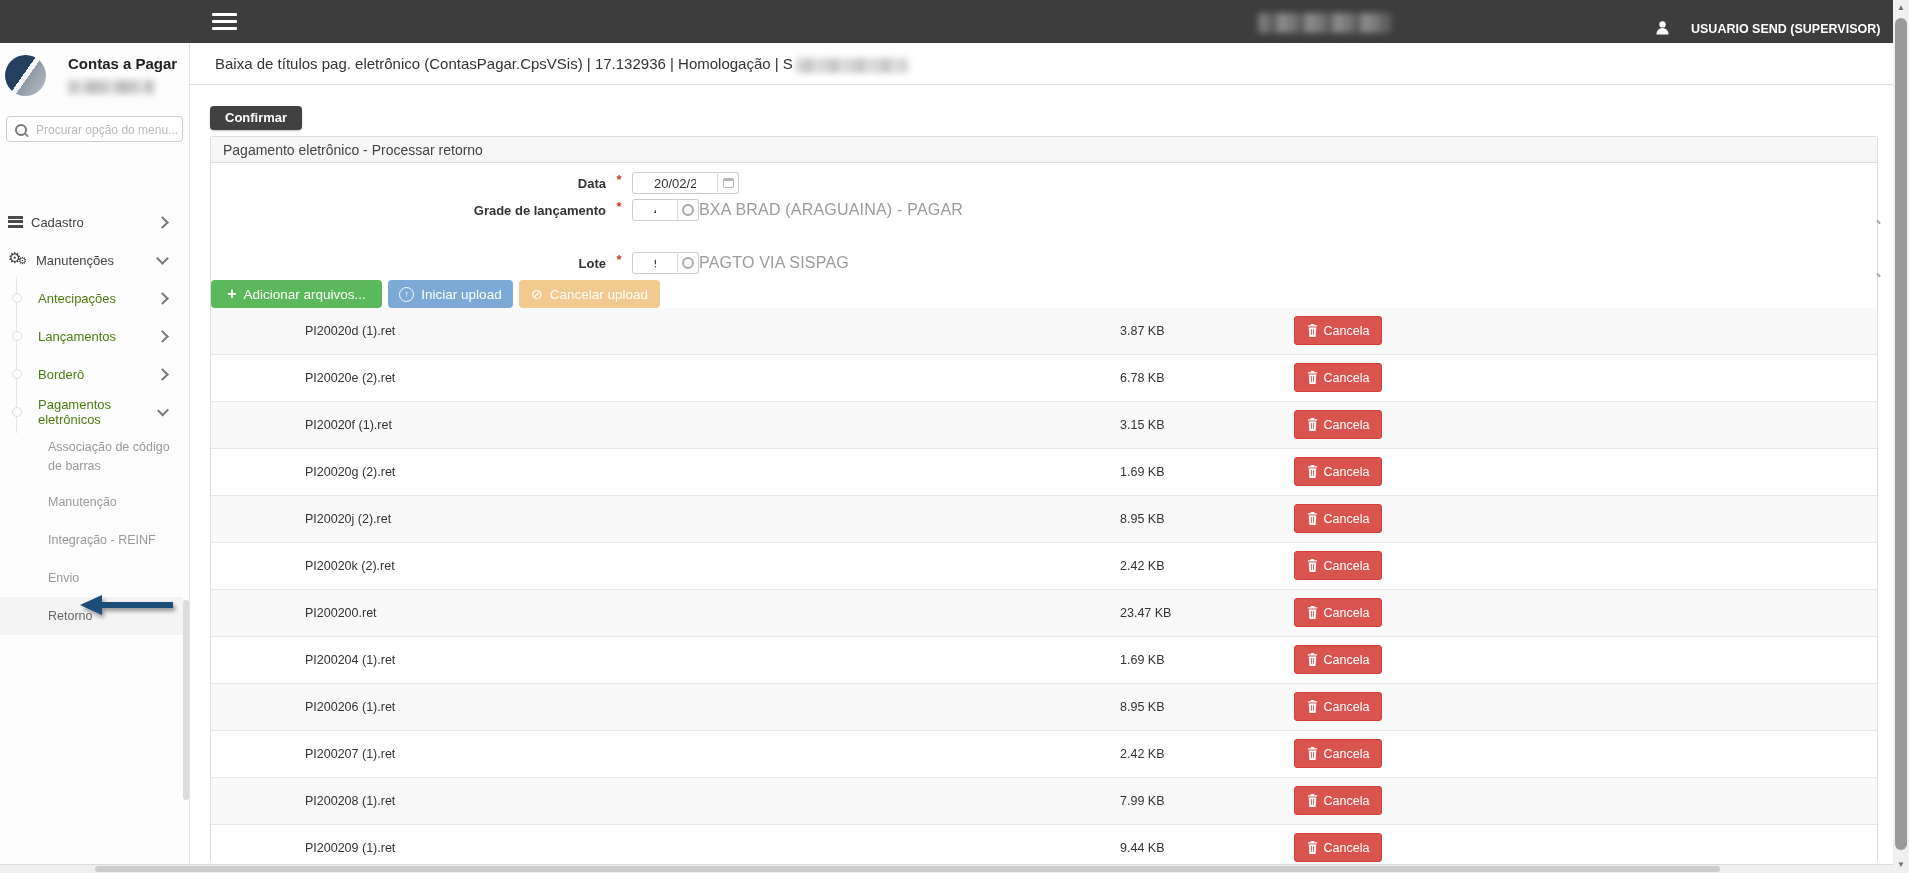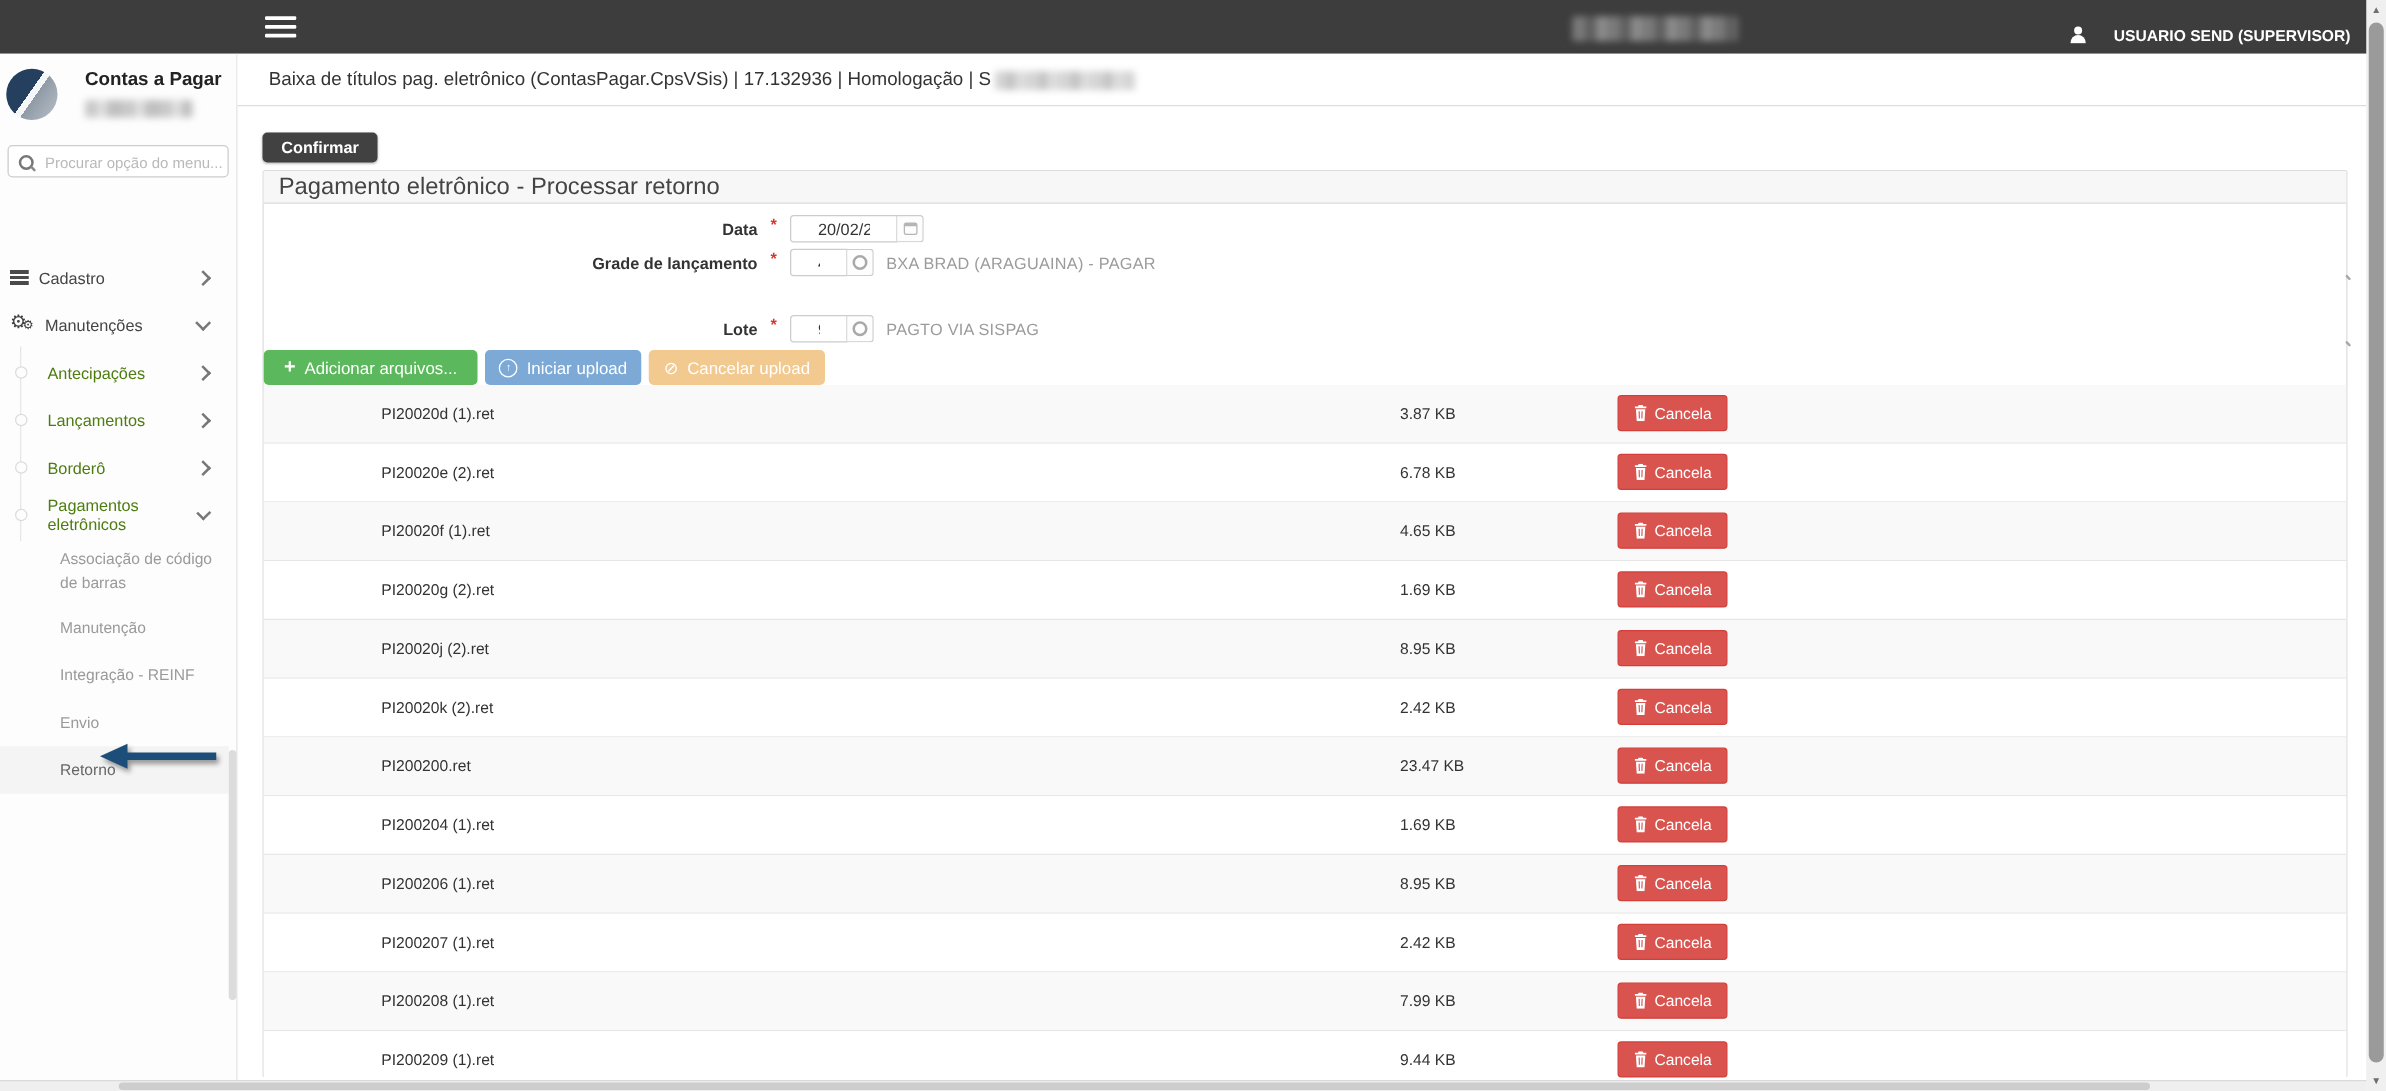--- a/index.html
+++ b/index.html
@@ -64,35 +64,35 @@
   
   .crumbbar{left:190px;top:43px;width:1703px;height:42px;background:#fff;border-bottom:1px solid #ddd;box-sizing:border-box}
   .crumbbar .txt{position:absolute;left:25px;top:0;line-height:42px;font-size:15px;color:#333;white-space:nowrap}
   .crumb-blur{display:inline-block;width:112px;height:15px;vertical-align:middle;margin-left:3px;border-radius:2px;filter:blur(3px);
      background:repeating-linear-gradient(90deg,#d4d4d4 0 9px,#c3c3c3 9px 16px,#dcdcdc 16px 26px)}
   .confirm-btn{left:210px;top:106px;height:24px;line-height:24px;padding:0 15px;background:#414141;color:#fff;
      font-size:13px;font-weight:bold;border-radius:4px;cursor:pointer;box-shadow:0 1px 2px rgba(0,0,0,.25)}
 
   .panel{left:210px;top:136px;width:1668px;height:726px;background:#fff;border:1px solid #ddd;border-radius:2px;box-sizing:border-box}
   .panel-header{position:absolute;left:0;top:0;width:100%;height:26px;line-height:26px;background:#f7f7f7;
-     border-bottom:1px solid #ddd;padding-left:12px;box-sizing:border-box;font-size:19px;color:#444}
+     border-bottom:1px solid #ddd;padding-left:12px;box-sizing:border-box;font-size:14px;color:#444}
 
   .form-row{position:absolute;left:0;right:0;height:22px;display:flex;align-items:center}
   .f-label{width:395px;text-align:right;font-size:13px;font-weight:bold;color:#333;flex:none}
   .f-req{width:26px;flex:none;color:#d9342b;font-size:13px;font-weight:bold;text-align:center;position:relative;top:-4px}
   .f-value{height:22px;border:1px solid #ccc;border-radius:3px 0 0 3px;box-sizing:border-box;
      font-size:13px;color:#333;text-align:center;padding:0 21px;outline:0;font-family:"Liberation Sans",sans-serif}
   .f-value.wide{width:86px}
   .f-value.num{width:46px}
   .f-addon{height:22px;width:22px;border:1px solid #ccc;border-left:1px solid #dcdcdc;margin-left:-1px;
      border-radius:0 3px 3px 0;background:#fdfdfd;box-sizing:border-box;display:flex;align-items:center;justify-content:center;cursor:pointer}
   .f-addon .mag{position:static;border-color:#a9a9a9}
   .f-addon .mag::after{background:#a9a9a9}
   .cal{width:11px;height:10px;border:1px solid #b5b5b5;border-top:3px solid #b5b5b5;border-radius:2px;box-sizing:border-box}
-  .f-desc{margin-left:10px;font-size:13px;color:#9b9b9b;letter-spacing:.2px}
+  .f-desc{margin-left:0;font-size:16px;color:#9b9b9b;letter-spacing:.2px}
 
   .upload-bar{position:absolute;left:0;top:143px;height:28px;display:flex;gap:6px}
   .ubtn{height:28px;display:inline-flex;align-items:center;justify-content:center;gap:7px;border-radius:4px;
      color:#fff;font-size:13.5px;cursor:pointer;box-sizing:border-box}
   .ubtn .plus{font-size:16px;font-weight:bold;line-height:14px}
   .circle-ic{width:13px;height:13px;border:1.5px solid #fff;border-radius:50%;font-size:9px;line-height:13px;
      text-align:center;box-sizing:content-box}
   .ban-ic{font-size:14px;line-height:14px}
   .ubtn.add{width:171px;background:#5cb85c}
   .ubtn.start{width:125px;background:#7ca9d6}
@@ -277,21 +277,21 @@
     <div class="cancel-btn">
       <svg width="11" height="13" viewBox="0 0 12 14">
         <path fill="#fff" d="M4.3 0h3.4l.6 1.2H11v1.5H1V1.2h2.7zM1.9 3.7h8.2L9.4 14H2.6zM4.2 5.3l.2 6.4h1l-.2-6.4zm2.6 0l-.2 6.4h1l.2-6.4z"></path>
       </svg>
       <span>Cancela</span>
     </div>
   </div>
 
   <div class="file-row stripe">
     <span class="file-name">PI20020f (1).ret</span>
-    <span class="file-size">4.65 KB</span>
+    <span class="file-size">3.15 KB</span>
     <div class="cancel-btn">
       <svg width="11" height="13" viewBox="0 0 12 14">
         <path fill="#fff" d="M4.3 0h3.4l.6 1.2H11v1.5H1V1.2h2.7zM1.9 3.7h8.2L9.4 14H2.6zM4.2 5.3l.2 6.4h1l-.2-6.4zm2.6 0l-.2 6.4h1l.2-6.4z"></path>
       </svg>
       <span>Cancela</span>
     </div>
   </div>
 
   <div class="file-row">
     <span class="file-name">PI20020g (2).ret</span>

